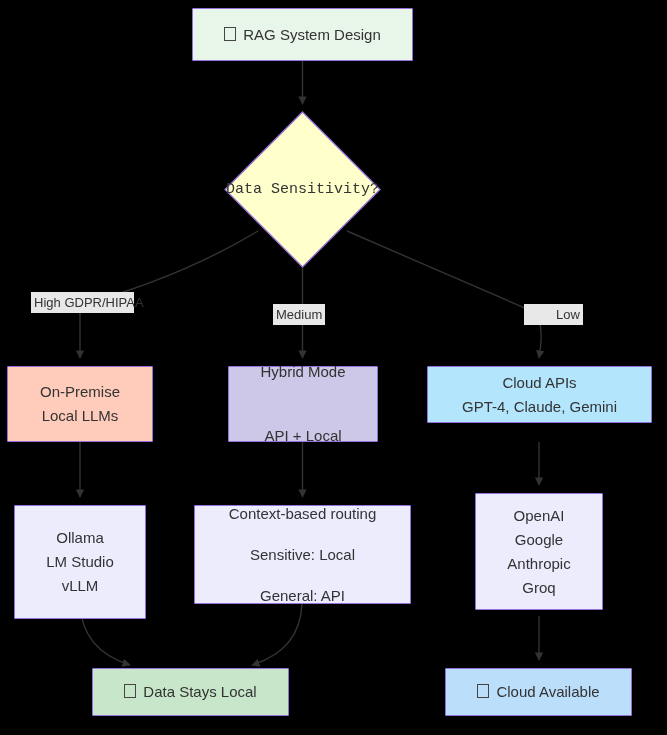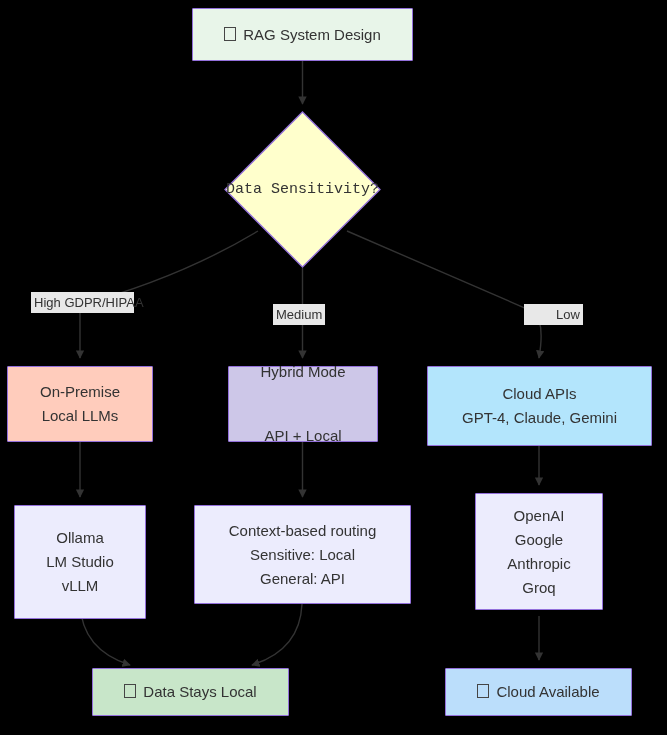--- a/index.html
+++ b/index.html
@@ -129,32 +129,32 @@
   <div class="node rect" style="left:7px; top:366px; width:146px; height:76px; background:#ffccbc;">
     <span class="line">On-Premise</span>
     <span class="line">Local LLMs</span>
   </div>
 
   <div class="node rect" style="left:228px; top:366px; width:150px; height:76px; background:#cdc7e8;gap:40px;">
     <span class="line">Hybrid Mode</span>
     <span class="line">API + Local</span>
   </div>
 
-  <div class="node rect" style="left:427px; top:366px; width:225px; height:80px; background:#b3e5fc;text-align:center;">
+  <div class="node rect" style="left:427px; top:366px; width:225px; height:57px; background:#b3e5fc;text-align:center;">
     <span class="line">Cloud APIs</span>
     <span class="line">GPT-4, Claude, Gemini</span>
   </div>
 
   <div class="node rect" style="left:14px; top:505px; width:132px; height:114px; background:#ececfd;">
     <span class="line">Ollama</span>
     <span class="line">LM Studio</span>
     <span class="line">vLLM</span>
   </div>
 
-  <div class="node rect" style="left:194px; top:505px; width:217px; height:99px; background:#ececfd;">
+  <div class="node rect" style="left:194px; top:505px; width:217px; height:99px; background:#ececfd;gap:17px;">
     <span class="line">Context-based routing</span>
     <span class="line">Sensitive: Local</span>
     <span class="line">General: API</span>
   </div>
 
   <div class="node rect" style="left:475px; top:493px; width:128px; height:117px; background:#ececfd;">
     <span class="line">OpenAI</span>
     <span class="line">Google</span>
     <span class="line">Anthropic</span>
     <span class="line">Groq</span>

